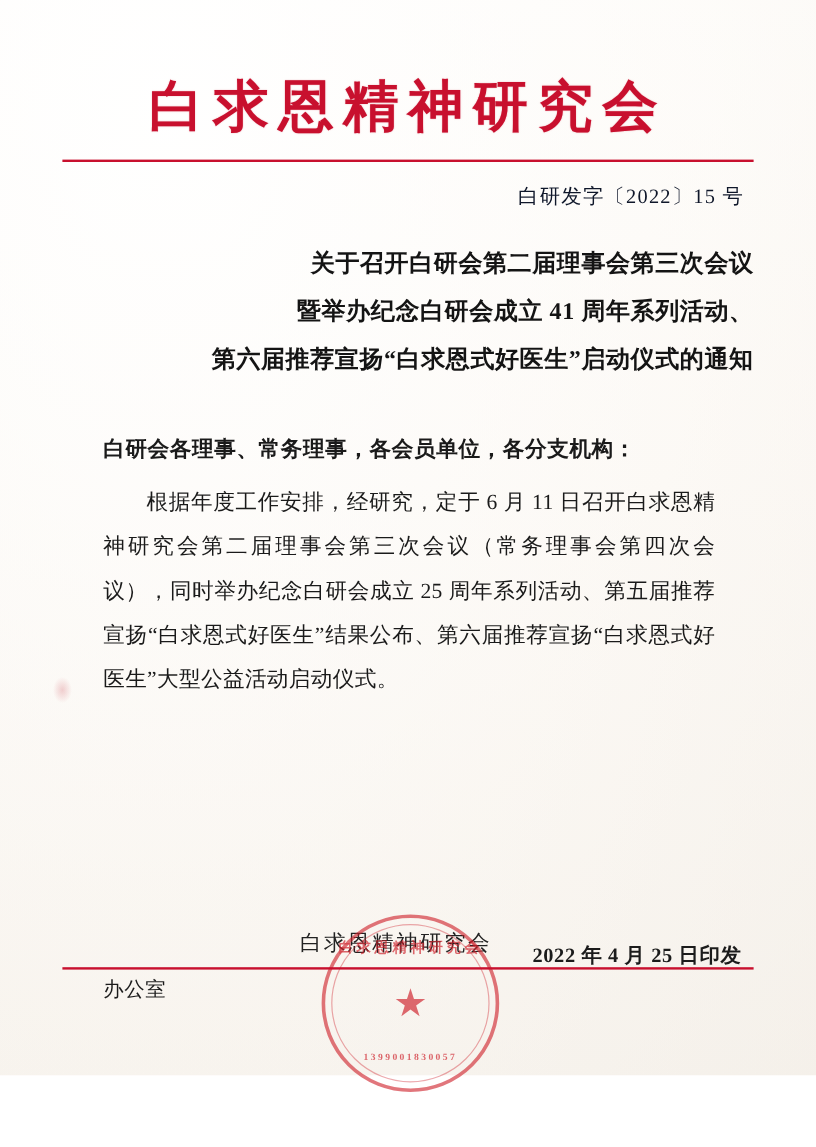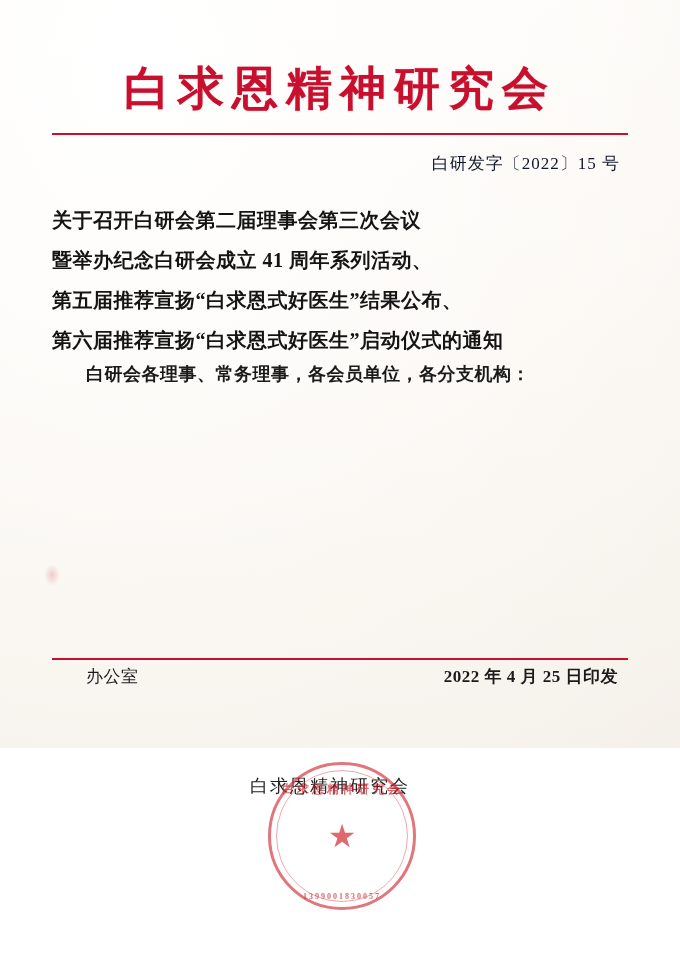--- a/index.html
+++ b/index.html
@@ -10,21 +10,21 @@
   body {
     width: 680px;
     height: 956px;
     font-family: "Liberation Serif", "DejaVu Serif", serif;
     color: #1a1a1a;
     overflow: hidden;
   }
   .page {
     position: relative;
     width: 680px;
-    height: 748px;
+    height: 896px;
     background: #fdfbf8;
     box-sizing: border-box;
     padding: 0;
   }
   
   .paper-texture {
     position: absolute;
     inset: 0;
     background:
       radial-gradient(ellipse at 20% 10%, rgba(255,255,255,0.9) 0%, rgba(250,247,243,0.3) 60%, rgba(238,233,226,0.35) 100%),
@@ -58,21 +58,21 @@
     right: 60px;
     font-size: 17px;
     letter-spacing: 1px;
     color: #0f172a;
   }
   .heading {
     position: absolute;
     top: 200px;
     left: 52px;
     width: 576px;
-    text-align: left;
+    text-align: right;
     font-size: 20px;
     font-weight: bold;
     line-height: 40px;
     letter-spacing: 0.5px;
     color: #141414;
   }
   .heading div { white-space: nowrap; }
   .salutation {
     position: absolute;
     top: 362px;
@@ -138,41 +138,41 @@
     position: absolute;
     left: 0;
     right: 0;
     text-align: center;
     color: rgba(206,32,42,0.8);
     font-size: 12px;
     letter-spacing: 3px;
     font-weight: bold;
   }
   .seal-top-text { top: 16px; }
-  .seal-bottom-text { bottom: 6px; font-size: 8px; letter-spacing: 2px; margin-top: 39px; }
+  .seal-bottom-text { bottom: 22px; font-size: 8px; letter-spacing: 2px; margin-top: 39px; }
   .footer-rule {
     position: absolute;
     bottom: 88px;
     left: 52px;
     width: 576px;
     height: 2px;
     background: #c8102e;
   }
   .footer {
     position: absolute;
     bottom: 60px;
     left: 52px;
     width: 576px;
     display: flex;
     justify-content: space-between;
     font-size: 17px;
     letter-spacing: 0.5px;
     color: #1b1b1b;
   }
-  .footer-left { padding-left: 34px; }
+  .footer-left { padding-left: 34px; margin-top: 28px; }
   .footer-right { padding-right: 10px; font-weight: bold; }
   .smudge {
     position: absolute;
     width: 16px;
     height: 22px;
     background: radial-gradient(ellipse, rgba(208,90,100,0.28), rgba(208,90,100,0) 70%);
     left: 44px;
     top: 564px;
     pointer-events: none;
   }
@@ -185,27 +185,27 @@
 
   <div class="doc-title">白求恩精神研究会</div>
 
   <div class="red-rule"></div>
 
   <div class="doc-number">白研发字〔2022〕15 号</div>
 
   <div class="heading">
     <div>关于召开白研会第二届理事会第三次会议</div>
     <div>暨举办纪念白研会成立 41 周年系列活动、</div>
-    <div>第五届推荐宣扬“白求恩式好医生”结果公布、</div>
     <div>第六届推荐宣扬“白求恩式好医生”启动仪式的通知</div>
   </div>
 
   <div class="salutation">白研会各理事、常务理事，各会员单位，各分支机构：</div>
 
   <div class="body-text">
+    <p>根据年度工作安排，经研究，定于 6 月 11 日召开白求恩精神研究会第二届理事会第三次会议（常务理事会第四次会议），同时举办纪念白研会成立 25 周年系列活动、第五届推荐宣扬“白求恩式好医生”结果公布、第六届推荐宣扬“白求恩式好医生”大型公益活动启动仪式。</p>
   </div>
 
   <div class="smudge"></div>
 
   <div class="signature">
     <div>白求恩精神研究会</div>
   </div>
 
   <div class="seal">
     <div class="seal-inner"></div>

